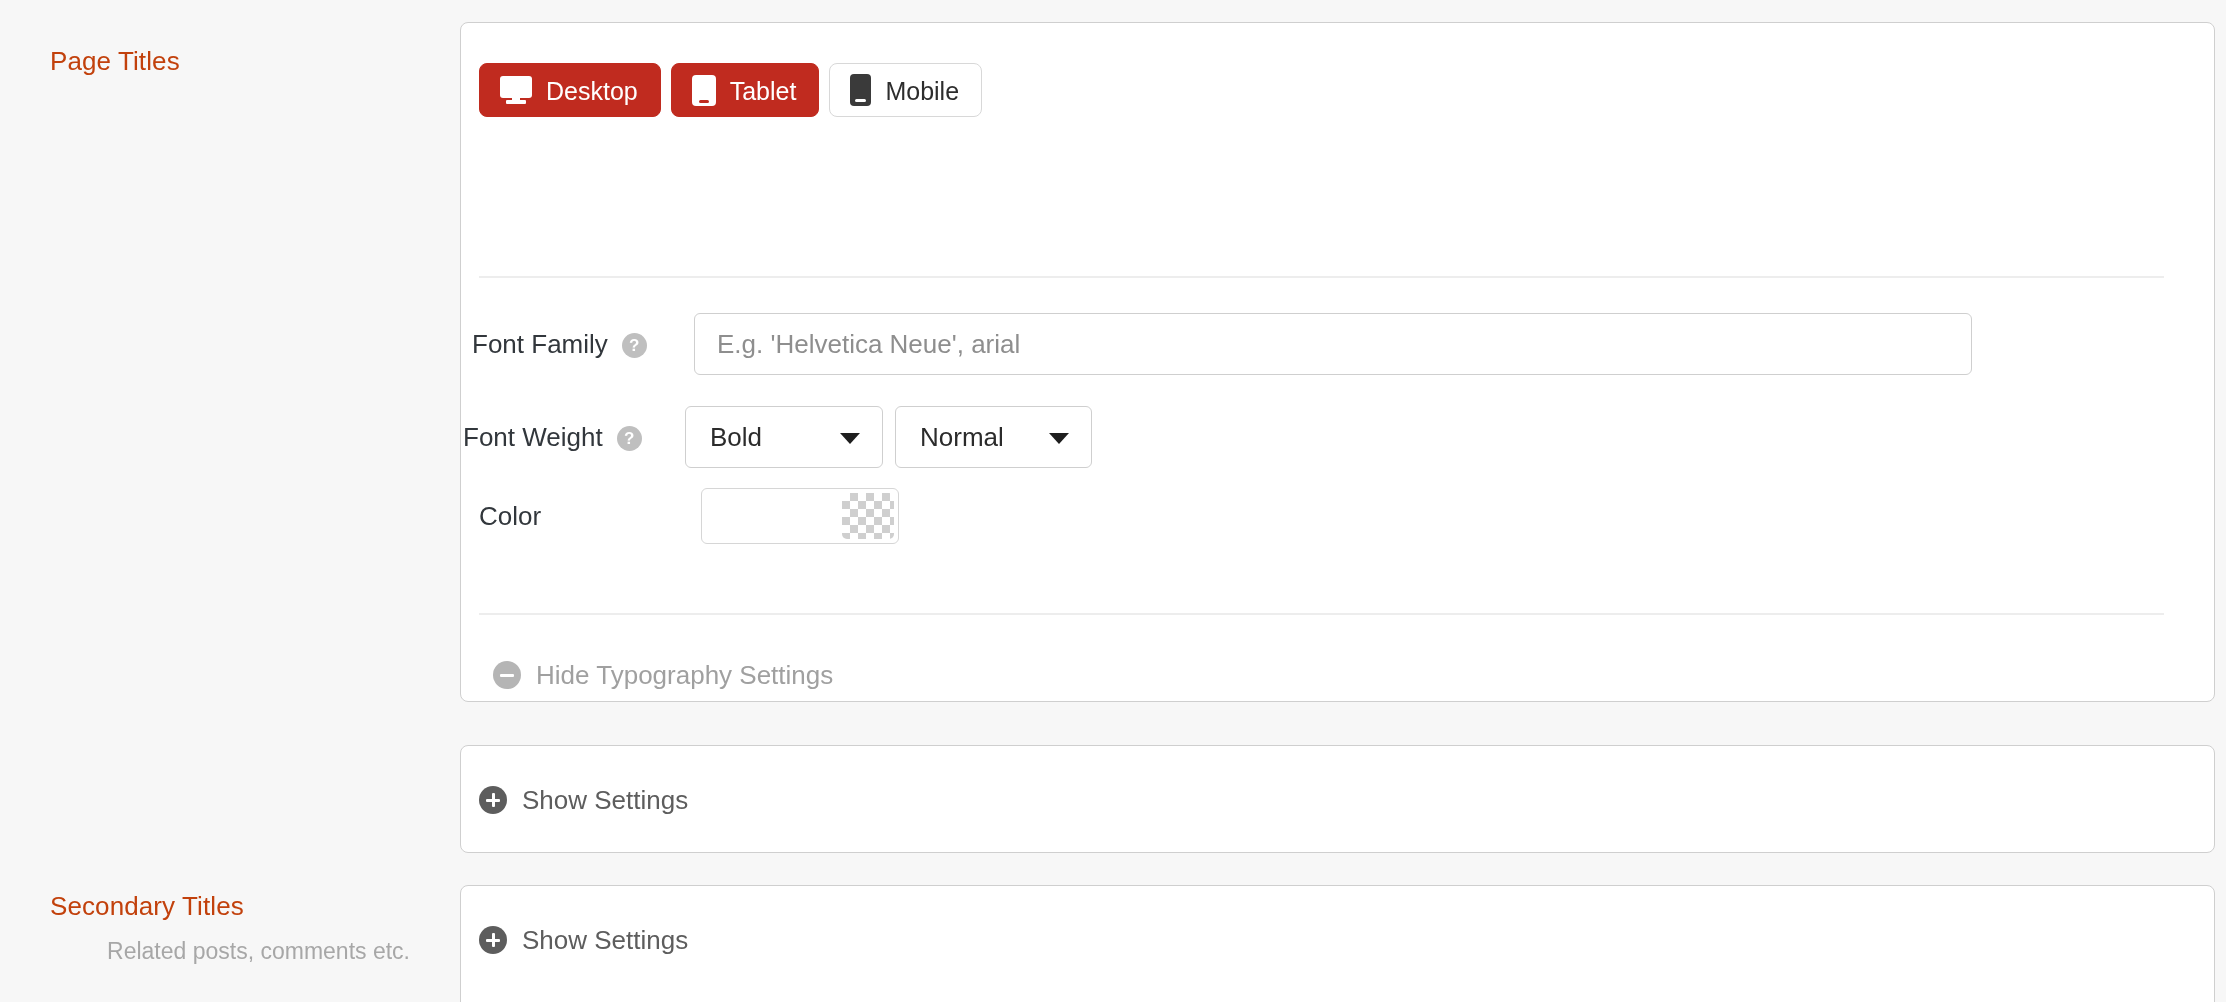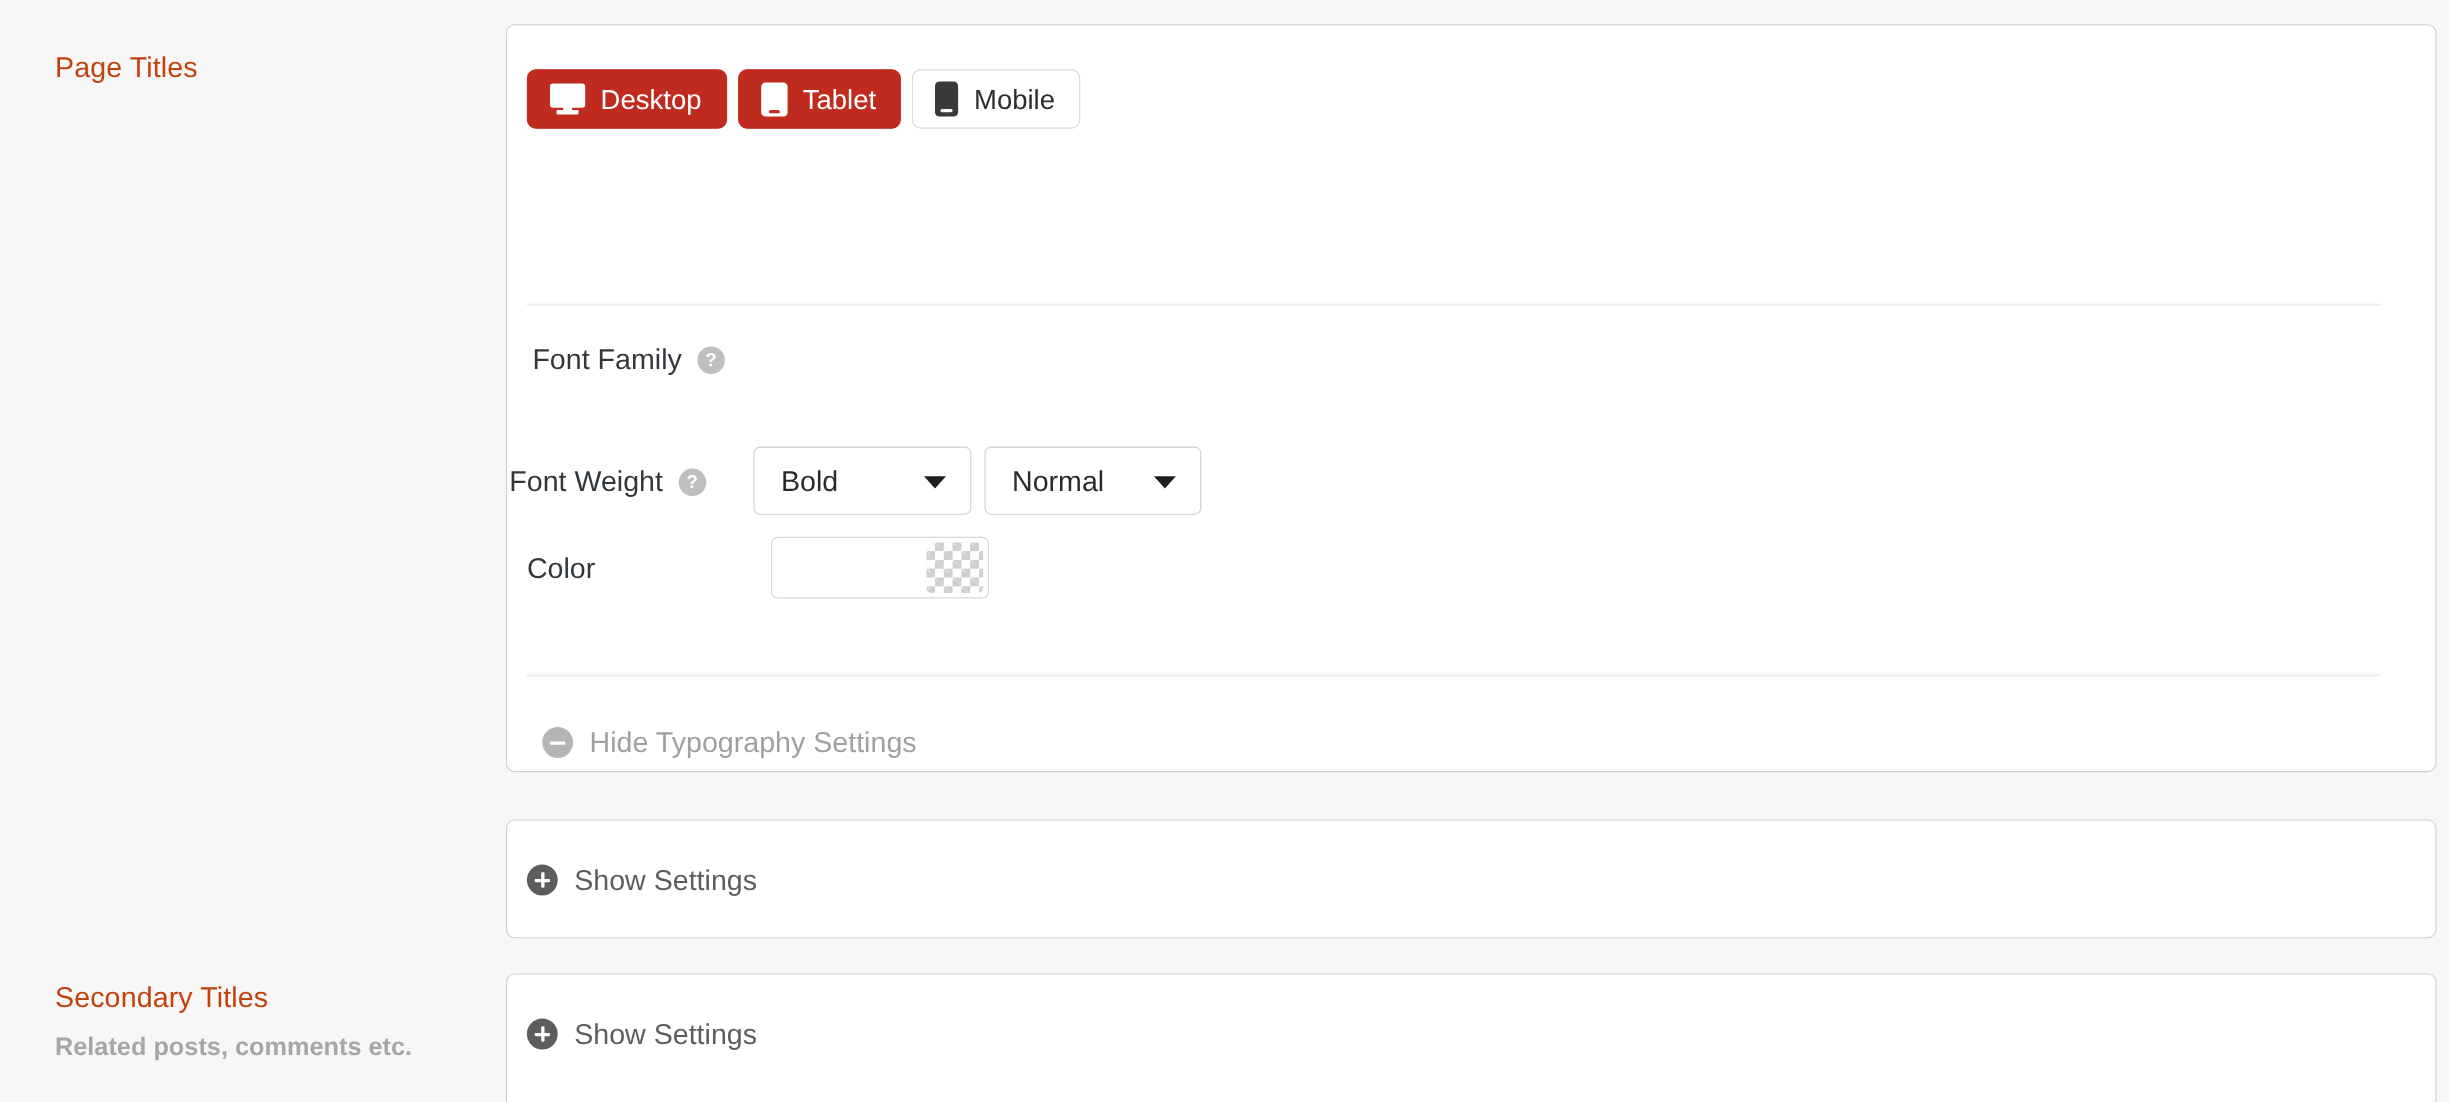--- a/index.html
+++ b/index.html
@@ -44,22 +44,23 @@
     line-height: 32px;
     color: #c2410c;
     font-weight: 400;
     letter-spacing: 0.1px;
   }
 
   .section-label .subtitle {
     font-size: 23px;
     line-height: 30px;
     color: #a7a7a7;
-    font-weight: 700;
+    font-weight: 400;
     margin-top: 14px;
+    text-align: right;
   }
 
   .label-page-titles      { top: 45px; }
   .label-post-titles      { top: 768px; }
   .label-secondary-titles { top: 890px; }
 
   
   .panel {
     position: absolute;
     background: #ffffff;
@@ -251,21 +252,21 @@
     border-left: 10px solid transparent;
     border-right: 10px solid transparent;
     border-top: 11px solid #1e1e1e;
   }
 
   .sel-w-198 { width: 198px; }
   .sel-w-143 { width: 143px; }
   .sel-w-197 { width: 197px; }
 
   .row-font-size   { left: 18px; top: 140px; }
-  .row-font-family { left: 23px; top: 290px; }
+  .row-font-family { left: 11px; top: 290px; }
   .row-font-weight { left: 2px; top: 383px; }
   .row-color       { left: 18px; top: 465px; }
 
   
   .text-input {
     width: 1278px;
     height: 62px;
     border: 1px solid #cfcfcf;
     border-radius: 6px;
     background: #ffffff;
@@ -412,20 +413,21 @@
     </div>
 
 
     <div class="divider divider-1"></div>
 
     <div class="field-row row-font-family">
       <div class="field-label">
         <span>Font Family</span>
         <span class="help-icon">?</span>
       </div>
+      <input class="text-input" type="text" value="" placeholder="E.g. 'Helvetica Neue', arial" style="">
     </div>
 
     <div class="field-row row-font-weight">
       <div class="field-label">
         <span>Font Weight</span>
         <span class="help-icon">?</span>
       </div>
       <div class="sel sel-w-198">
         <span>Bold</span>
         <span class="caret"></span>

